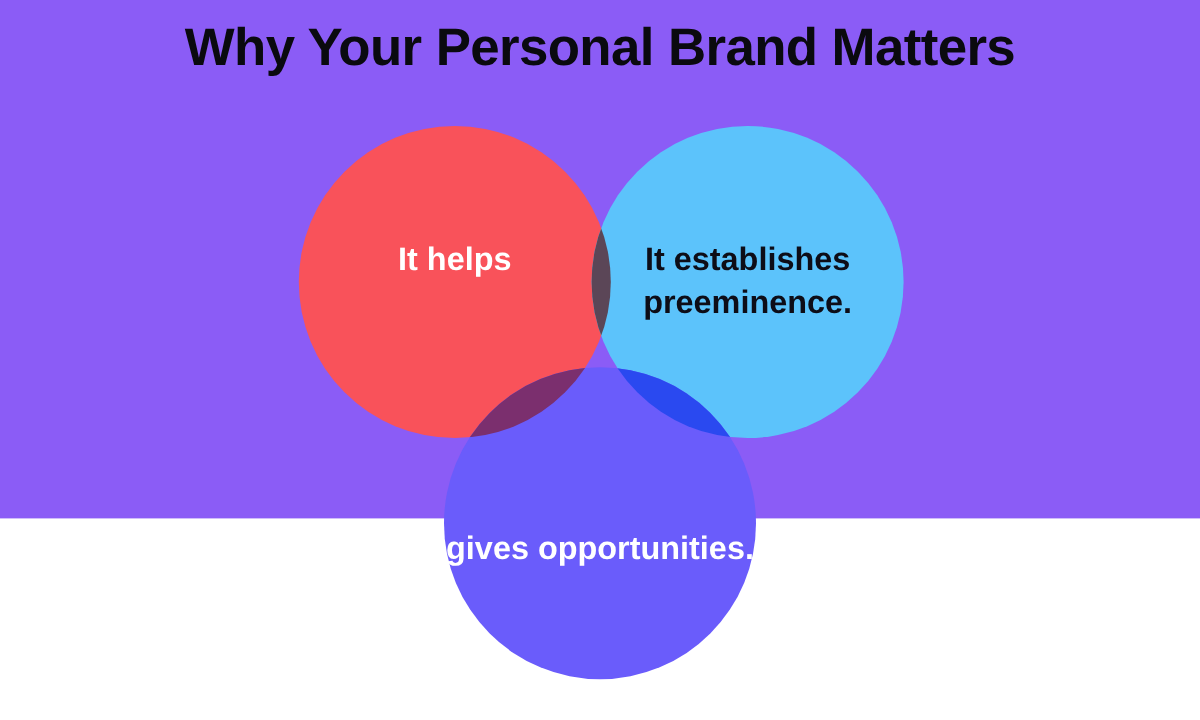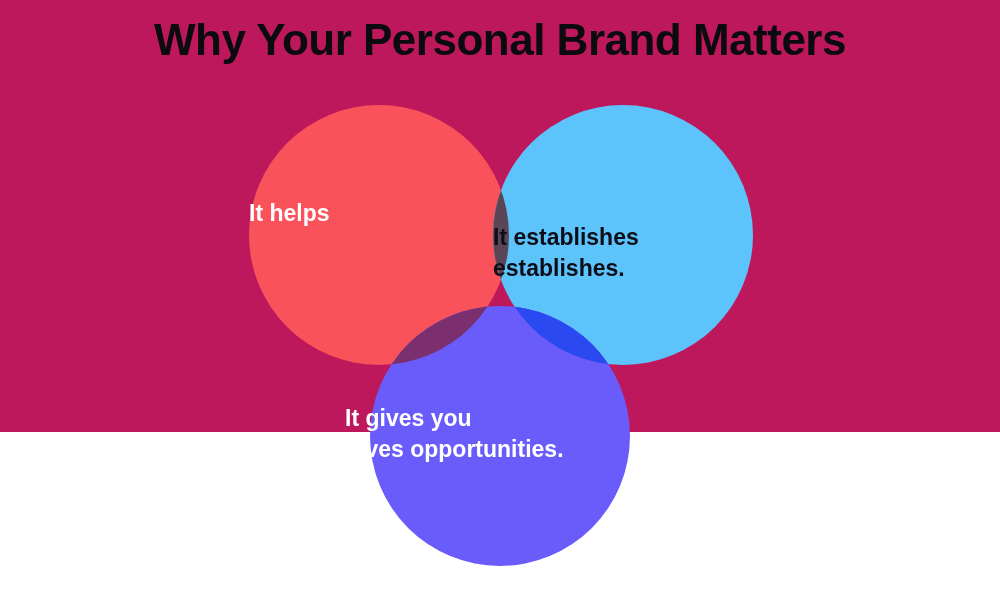--- a/index.html
+++ b/index.html
@@ -9,21 +9,21 @@
   body {
     width: 1000px;
     height: 600px;
     overflow: hidden;
     font-family: "Liberation Sans", sans-serif;
   }
   #canvas {
     position: relative;
     width: 1000px;
     height: 432px;
-    background: #be185d;
+    background: #8b5cf6;
   }
   #title {
     position: absolute;
     left: 0;
     top: 16px;
     width: 1000px;
     text-align: center;
     font-family: "Liberation Sans", sans-serif;
     font-size: 44px;
     font-weight: bold;
@@ -32,32 +32,32 @@
     white-space: nowrap;
     line-height: 1.1;
   }
   #venn {
     position: absolute;
     left: 0;
     top: 0;
   }
   .lbl {
     position: absolute;
-    text-align: left;
+    text-align: center;
     font-family: "Liberation Sans", sans-serif;
     font-weight: bold;
-    font-size: 23px;
+    font-size: 27px;
     line-height: 1.35;
     white-space: nowrap;
     pointer-events: none;
   }
   .lbl-white { color: #ffffff; }
   .lbl-dark  { color: #0d0d17; }
   #label-red    { left: 249px; top: 198px; width: 260px; }
-  #label-blue   { left: 493px; top: 198px; width: 260px; margin-top: 24px; }
+  #label-blue   { left: 493px; top: 198px; width: 260px; }
   #label-purple { left: 345px; top: 403px; width: 310px; }
 </style>
 </head>
 <body>
 
 <div id="canvas">
 
   <div id="title">Why Your Personal Brand Matters</div>
 
   <svg id="venn" width="1000" height="600" viewBox="0 0 1000 600">
@@ -93,21 +93,21 @@
       </g>
     </g>
   </svg>
 
   <div class="lbl lbl-white" id="label-red">
     <span>It helps</span><br>
   </div>
 
   <div class="lbl lbl-dark" id="label-blue">
     <span>It establishes</span><br>
-    <span>establishes.</span>
+    <span>preeminence.</span>
   </div>
 
   <div class="lbl lbl-white" id="label-purple">
-    <span>It gives you</span><br>
+    <br>
     <span>gives opportunities.</span>
   </div>
 
 </div>
 
 </body></html>

